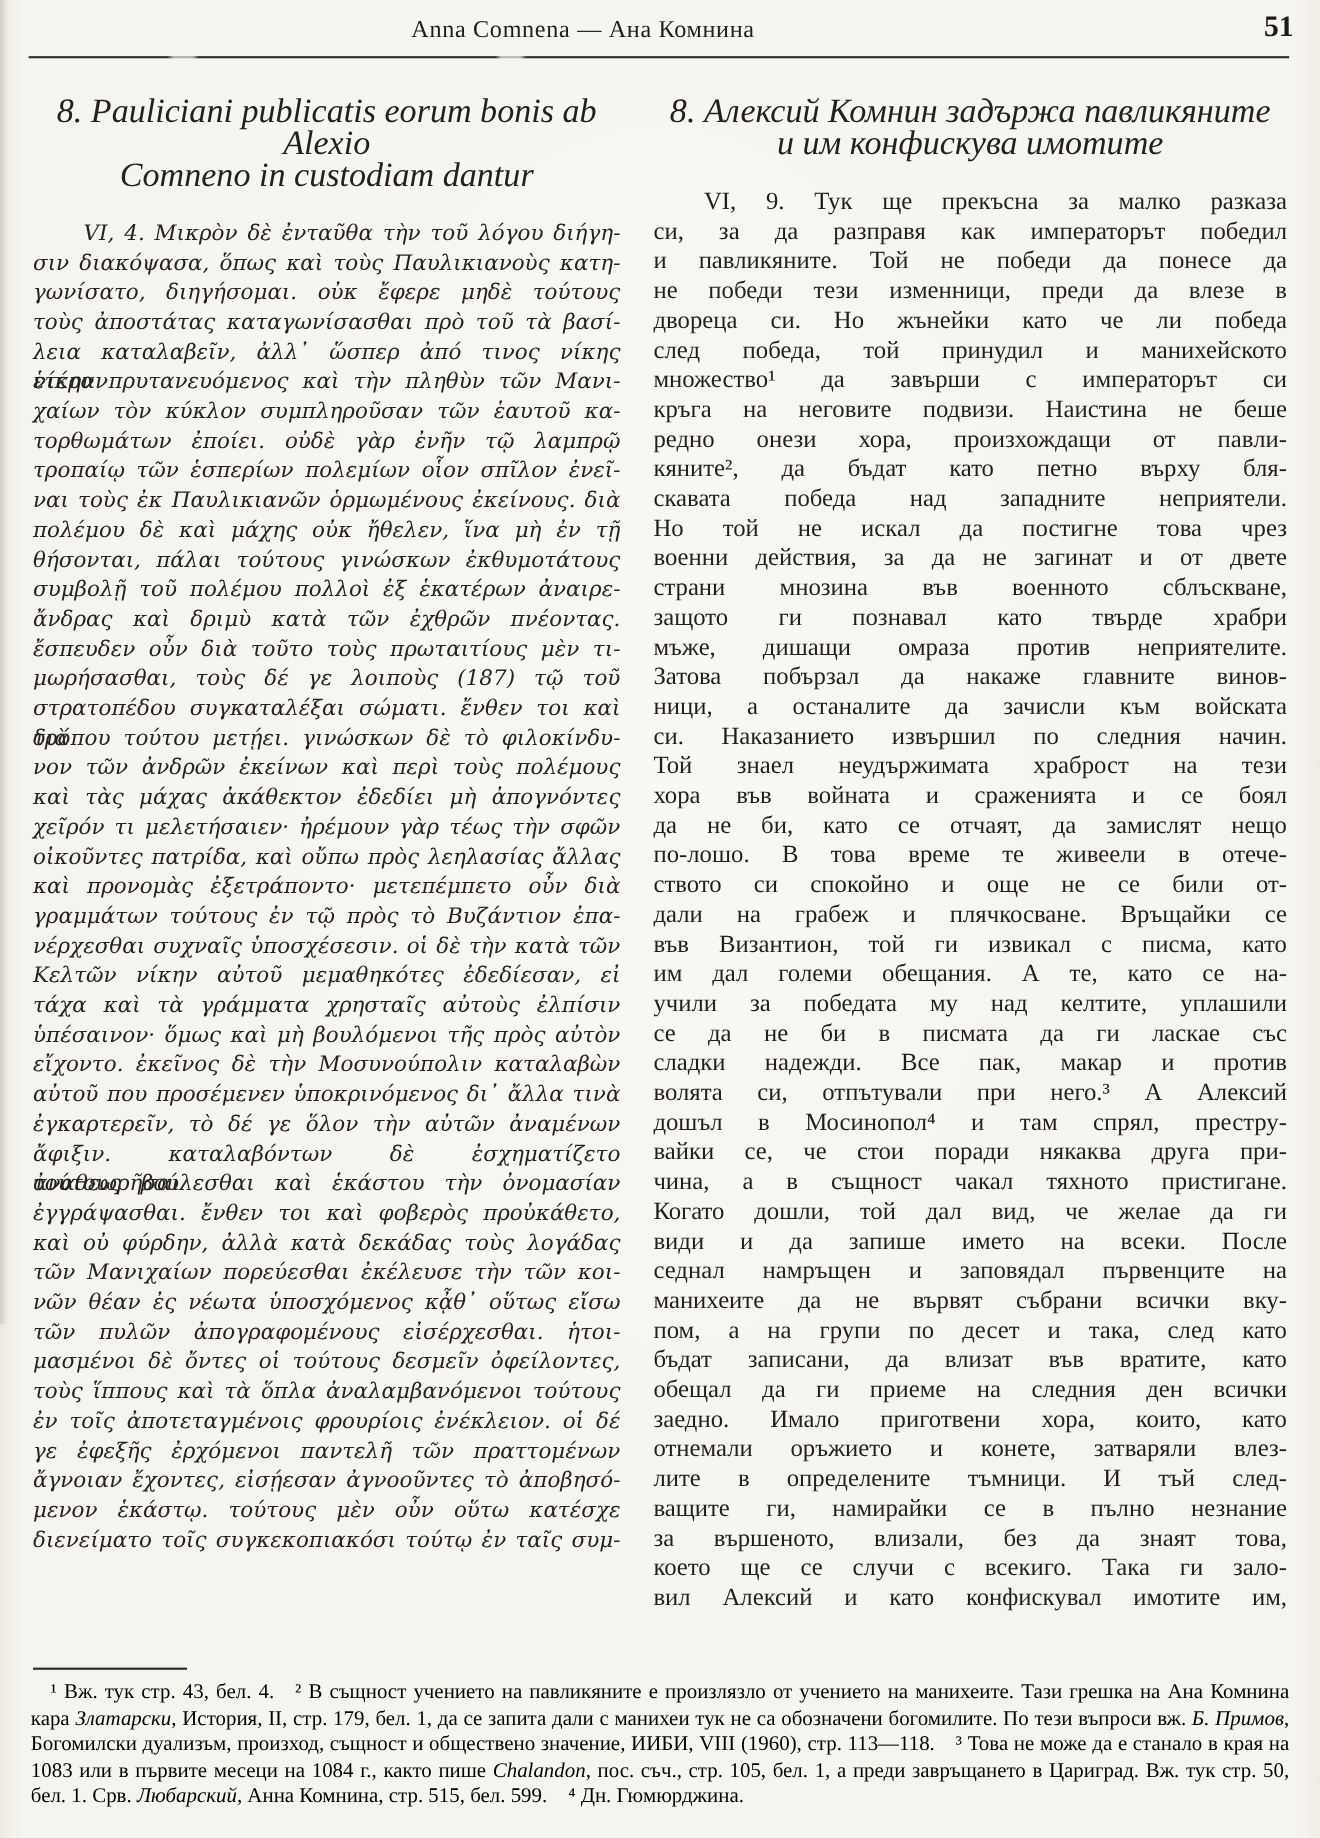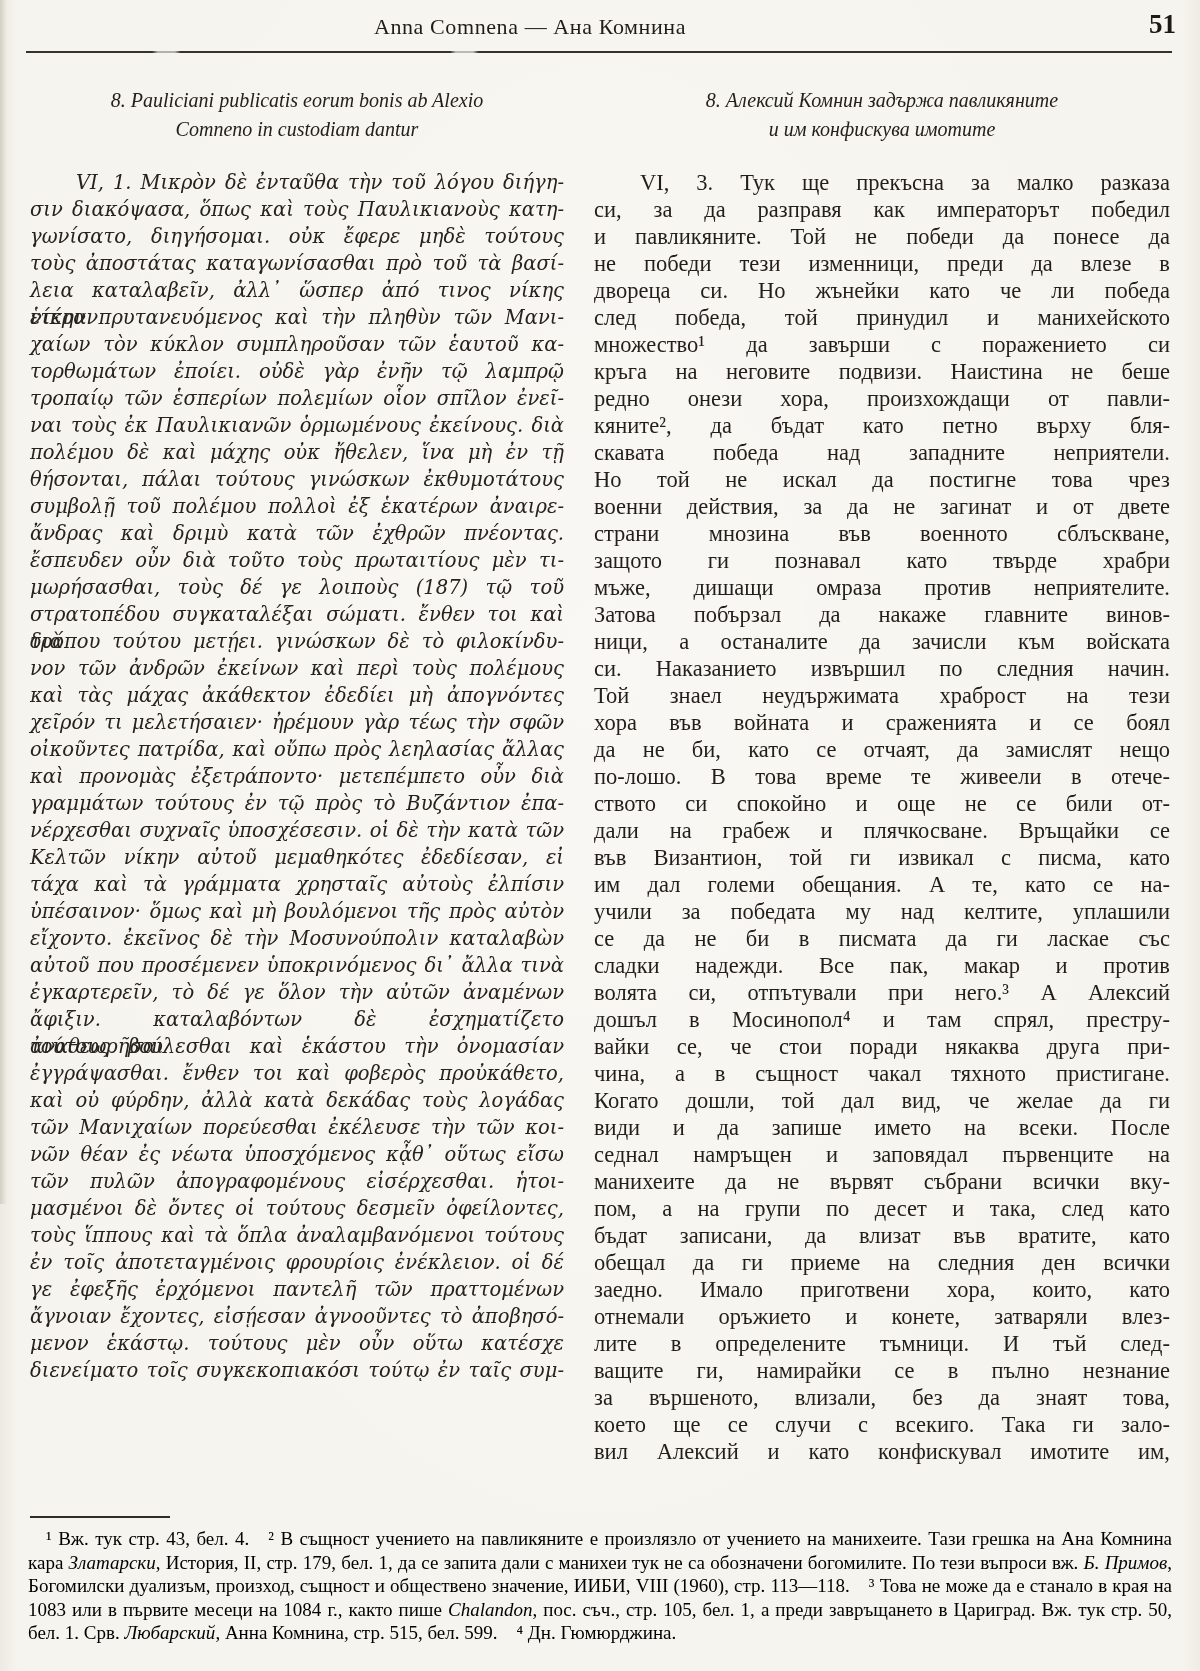--- a/index.html
+++ b/index.html
@@ -30,21 +30,21 @@
     position:absolute;top:51px;left:26px;width:1146px;height:2px;
     background:linear-gradient(90deg,
       #35322c 0 11%, rgba(53,50,44,.35) 11.5% 13%, #35322c 13.5% 37%,
       rgba(53,50,44,.3) 37.5% 39%, #35322c 39.5% 100%);
   }
   .columns{position:absolute;top:86px;left:30px;width:1140px;display:flex;gap:30px;}
   .col{flex:none;}
   .col-left{width:534px;}
   .col-right{width:576px;}
   .col-heading{
-    font-style:italic;font-size:20px;line-height:29px;color:#24211c;
+    font-style:italic;font-size:31px;line-height:29px;color:#24211c;
     margin:0 0 25px 0;
   }
   .hline{text-align:center;}
   .body-lines{margin:0;}
   .tline{
     height:27px;line-height:27px;
     text-align:justify;text-align-last:justify;
     white-space:normal;
   }
   .indent{padding-left:46px;}
@@ -79,21 +79,21 @@
   <div class="head-rule"></div>
 
   <div class="columns">
 
     <div class="col col-left greek">
       <div class="col-heading">
           <div class="hline">8. Pauliciani publicatis eorum bonis ab Alexio</div>
           <div class="hline">Comneno in custodiam dantur</div>
         </div>
       <div class="body-lines">
-          <div class="tline indent">VI, 1. Μικρὸν δὲ ἐνταῦθα τὴν τοῦ λόγου διήγη-</div>
+          <div class="tline indent">VI, 4. Μικρὸν δὲ ἐνταῦθα τὴν τοῦ λόγου διήγη-</div>
           <div class="tline">σιν διακόψασα, ὅπως καὶ τοὺς Παυλικιανοὺς κατη-</div>
           <div class="tline">γωνίσατο, διηγήσομαι. οὐκ ἔφερε μηδὲ τούτους</div>
           <div class="tline">τοὺς ἀποστάτας καταγωνίσασθαι πρὸ τοῦ τὰ βασί-</div>
           <div class="tline">λεια καταλαβεῖν, ἀλλ᾽ ὥσπερ ἀπό τινος νίκης ἑτέραν</div>
           <div class="tline">νίκην πρυτανευόμενος καὶ τὴν πληθὺν τῶν Μανι-</div>
           <div class="tline">χαίων τὸν κύκλον συμπληροῦσαν τῶν ἑαυτοῦ κα-</div>
           <div class="tline">τορθωμάτων ἐποίει. οὐδὲ γὰρ ἐνῆν τῷ λαμπρῷ</div>
           <div class="tline">τροπαίῳ τῶν ἑσπερίων πολεμίων οἷον σπῖλον ἐνεῖ-</div>
           <div class="tline">ναι τοὺς ἐκ Παυλικιανῶν ὁρμωμένους ἐκείνους. διὰ</div>
           <div class="tline">πολέμου δὲ καὶ μάχης οὐκ ἤθελεν, ἵνα μὴ ἐν τῇ</div>
@@ -133,27 +133,27 @@
           <div class="tline">διενείματο τοῖς συγκεκοπιακόσι τούτῳ ἐν ταῖς συμ-</div>
         </div>
     </div>
 
     <div class="col col-right bulgarian">
       <div class="col-heading">
           <div class="hline">8. Алексий Комнин задържа павликяните</div>
           <div class="hline">и им конфискува имотите</div>
         </div>
       <div class="body-lines">
-          <div class="tline indent">VI, 3. Тук ще прекъсна за малко разказа</div>
+          <div class="tline indent">VI, 9. Тук ще прекъсна за малко разказа</div>
           <div class="tline">си, за да разправя как императорът победил</div>
           <div class="tline">и павликяните. Той не победи да понесе да</div>
           <div class="tline">не победи тези изменници, преди да влезе в</div>
           <div class="tline">двореца си. Но жънейки като че ли победа</div>
           <div class="tline">след победа, той принудил и манихейското</div>
-          <div class="tline">множество¹ да завърши с поражението си</div>
+          <div class="tline">множество¹ да завърши с императорът си</div>
           <div class="tline">кръга на неговите подвизи. Наистина не беше</div>
           <div class="tline">редно онези хора, произхождащи от павли-</div>
           <div class="tline">кяните², да бъдат като петно върху бля-</div>
           <div class="tline">скавата победа над западните неприятели.</div>
           <div class="tline">Но той не искал да постигне това чрез</div>
           <div class="tline">военни действия, за да не загинат и от двете</div>
           <div class="tline">страни мнозина във военното сблъскване,</div>
           <div class="tline">защото ги познавал като твърде храбри</div>
           <div class="tline">мъже, дишащи омраза против неприятелите.</div>
           <div class="tline">Затова побързал да накаже главните винов-</div>

